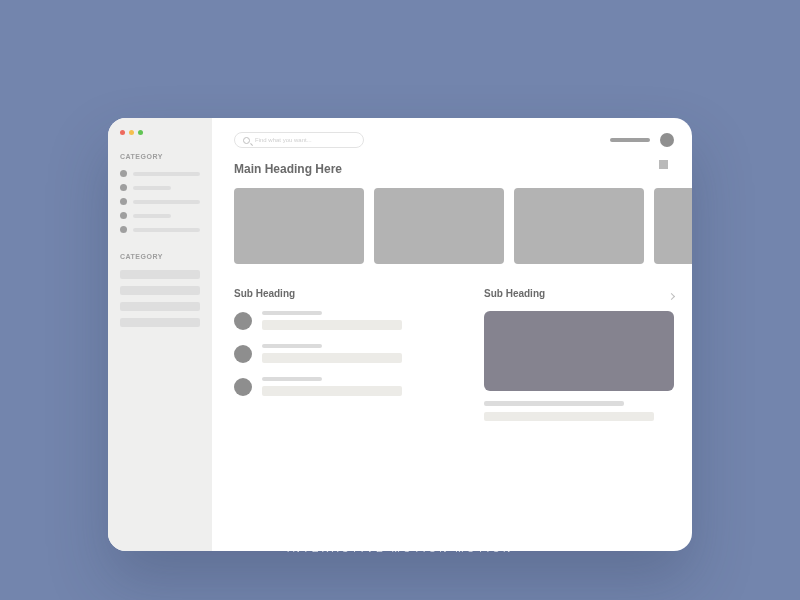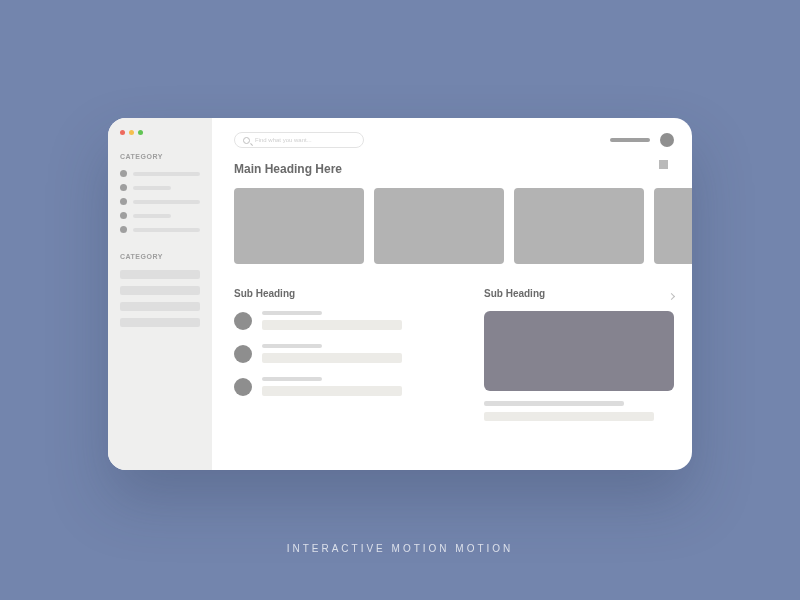--- a/index.html
+++ b/index.html
@@ -6,21 +6,21 @@
   body {
     width: 800px; height: 600px;
     background: #7385ad;
     font-family: -apple-system, BlinkMacSystemFont, "Segoe UI", sans-serif;
     position: relative;
     overflow: hidden;
   }
   .window {
     position: absolute;
     left: 108px; top: 118px;
-    width: 584px; height: 352px;
+    width: 584px; height: 433px;
     background: #fff;
     border-radius: 18px;
     box-shadow: 0 30px 60px rgba(40,50,80,0.25);
     display: flex;
     overflow: hidden;
   }
   
   .sidebar {
     width: 104px;
     background: #efefee;

